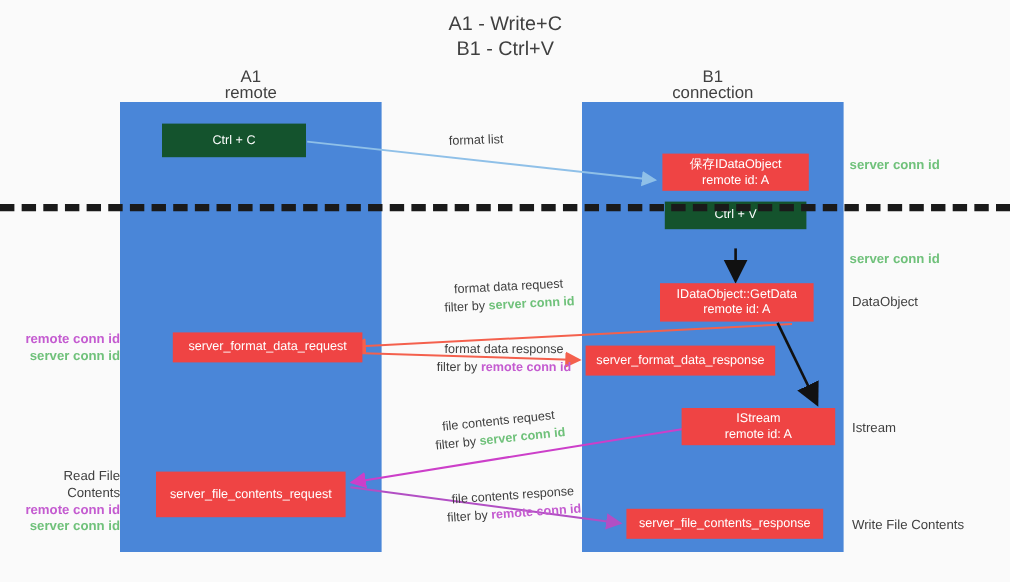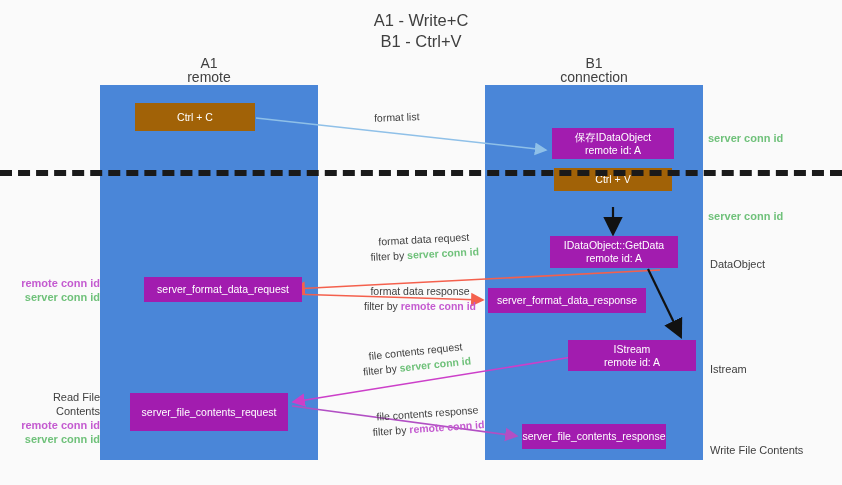--- a/index.html
+++ b/index.html
@@ -19,35 +19,35 @@
     font-size:14px;line-height:13.5px;}
   #head-a1{left:119px;top:57px;width:180px;}
   #head-b1{left:504px;top:57px;width:180px;}
 
   #title{position:absolute;left:0;top:10px;width:842px;text-align:center;
     color:#3f3f3f;font-size:16.5px;line-height:21px;}
 
   .box{position:absolute;box-sizing:border-box;display:flex;
     flex-direction:column;align-items:center;justify-content:center;
     color:#ffffff;font-size:10.5px;line-height:13px;text-align:center;}
-  .box.green{background:#a16207;text-align:right;}
-  .box.orange{background:#a21caf;}
+  .box.green{background:#14532d;text-align:right;}
+  .box.orange{background:#ef4444;}
   .box .l2{font-size:10.5px;}
 
   #box-ctrlc{left:135px;top:103px;width:120px;height:28px;}
   #box-save{left:552px;top:128px;width:122px;height:31px;}
   #box-ctrlv{left:554px;top:168px;width:118px;height:23px;}
   #box-getdata{left:550px;top:236px;width:128px;height:32px;align-items:center;}
   #box-sfdreq{left:144px;top:277px;width:158px;height:25px;}
   #box-sfdres{left:488px;top:288px;width:158px;height:25px;}
   #box-istream{left:568px;top:340px;width:128px;height:31px;}
   #box-sfcreq{left:130px;top:393px;width:158px;height:38px;}
-  #box-sfcres{left:522px;top:424px;width:144px;height:25px;}
-
-  .side-label{position:absolute;color:#404040;font-size:11px;line-height:14px;margin-top:12px;}
+  #box-sfcres{left:522px;top:424px;width:164px;height:25px;}
+
+  .side-label{position:absolute;color:#404040;font-size:11px;line-height:14px;}
   #sl-dataobject{left:710px;top:245px;}
   #sl-istream{left:710px;top:350px;}
   #sl-writefile{left:710px;top:431px;}
 
   .green-tag{position:absolute;color:#6fc17a;font-size:11px;font-weight:bold;}
   #gt-1{left:708px;top:132px;}
   #gt-2{left:708px;top:210px;}
 
   .corner-note{position:absolute;font-size:11px;line-height:14px;}
   .corner-note .remote{color:#c45bd0;font-weight:bold;}

